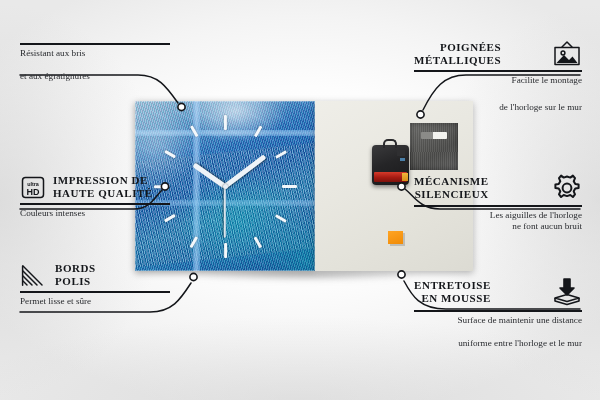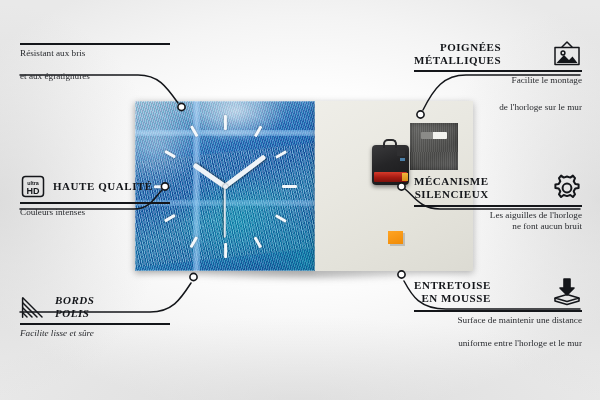--- a/index.html
+++ b/index.html
@@ -141,21 +141,21 @@
   .sub{
     font-family:"Liberation Serif", serif;
     font-size:9.2px; line-height:11px; color:#2a2c30; margin-top:3px; white-space:nowrap;
   }
   .callout.right .sub{ text-align:right; }
   .ic{ flex:0 0 auto; display:block; }
 
   
   #c-verre   { left:20px;  top:40px;  width:150px; }
   #c-impr    { left:20px;  top:174px; width:150px; }
-  #c-bords   { left:20px;  top:294px; width:150px;font-style:italic; }
+  #c-bords   { left:20px;  top:262px; width:150px; }
   #c-poign   { right:18px; top:40px;  width:168px; }
   #c-meca    { right:18px; top:174px; width:168px; }
   #c-entre   { right:18px; top:277px; width:168px; }
 </style>
 </head>
 <body>
 
 <div id="stage">
 
   <div id="product">
@@ -232,20 +232,21 @@
   </div>
 
   <div class="callout left" id="c-impr">
     <div class="head">
       <svg class="ic" width="26" height="25" viewBox="0 0 26 25">
         <rect x="2.5" y="2.5" width="21" height="20" rx="3" fill="none" stroke="#14161a" stroke-width="1.5"></rect>
         <text x="13" y="11" text-anchor="middle" font-family="Liberation Sans, sans-serif" font-size="5.4" font-weight="700" fill="#14161a">ultra</text>
         <text x="13" y="19.6" text-anchor="middle" font-family="Liberation Sans, sans-serif" font-size="9" font-weight="700" fill="#14161a">HD</text>
       </svg>
       <div>
+        <div class="title">IMPRESSION DE</div>
         <div class="title">HAUTE QUALITÉ</div>
       </div>
     </div>
     <div class="rule"></div>
     <div class="sub">Couleurs intenses</div>
   </div>
 
   <div class="callout left" id="c-bords">
     <div class="head">
       <svg class="ic" width="28" height="23" viewBox="0 0 28 23">
@@ -256,21 +257,21 @@
             <path d="M3,17 L7,21"></path>
           <path d="M2.6,2 L2.6,21.2"></path>
         </g>
       </svg>
       <div>
         <div class="title">BORDS</div>
         <div class="title">POLIS</div>
       </div>
     </div>
     <div class="rule"></div>
-    <div class="sub">Facilite lisse et sûre</div>
+    <div class="sub">Permet lisse et sûre</div>
   </div>
 
   <div class="callout right" id="c-poign">
     <div class="head">
       <div>
         <div class="title">POIGNÉES</div>
         <div class="title">MÉTALLIQUES</div>
       </div>
       <svg class="ic" width="30" height="27" viewBox="0 0 30 27">
         <g fill="none" stroke="#14161a" stroke-width="1.5" stroke-linejoin="round" stroke-linecap="round">

